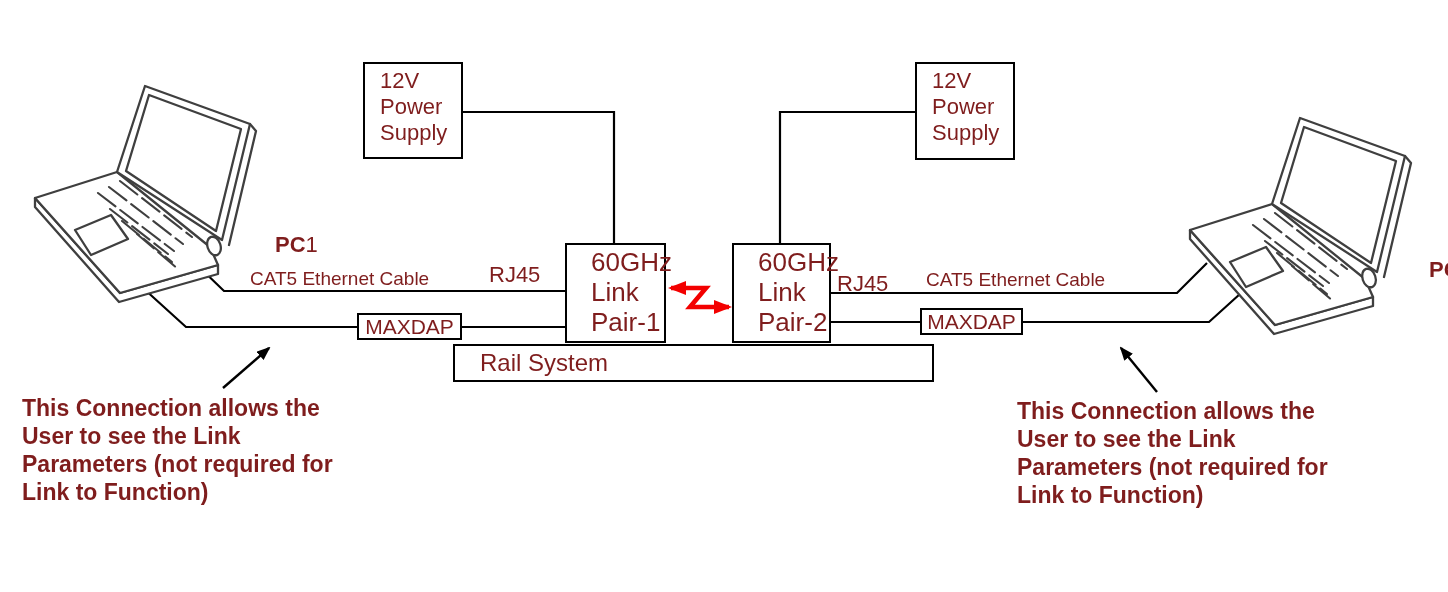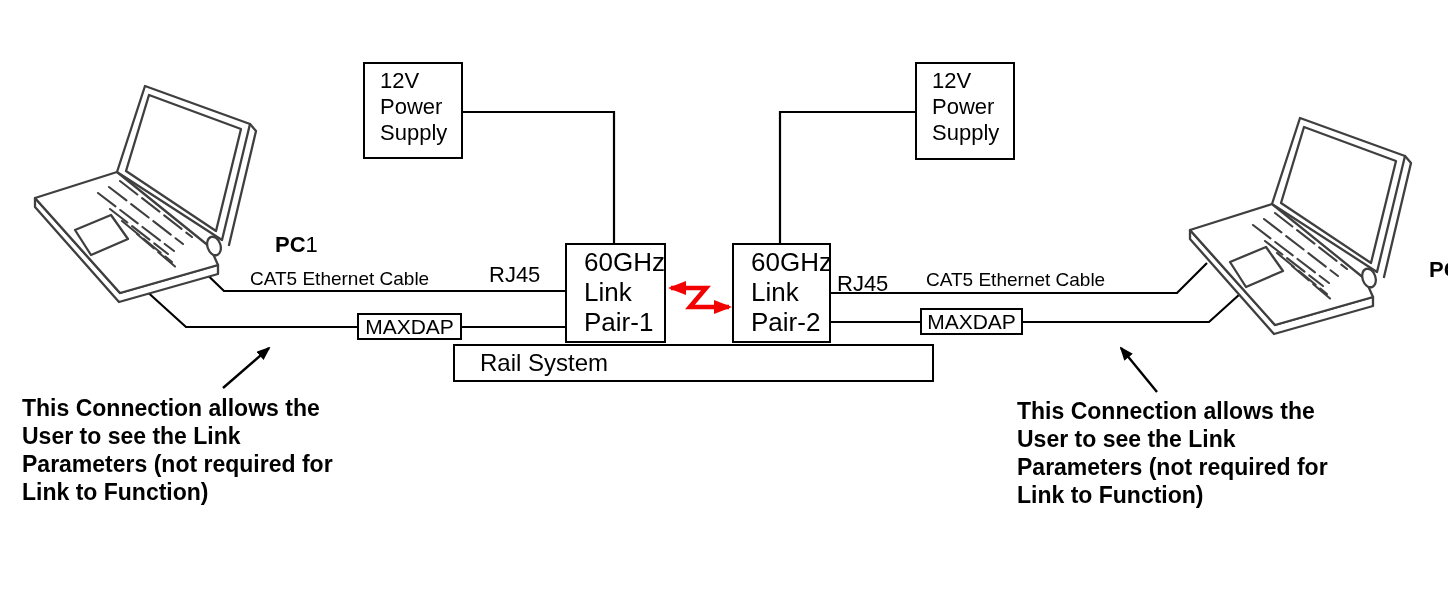--- a/index.html
+++ b/index.html
@@ -1,31 +1,31 @@
 <!DOCTYPE html>
 <html><head>
 <meta charset="utf-8">
 <style>
   html,body{margin:0;padding:0;background:#fff;}
   .canvas{
     position:relative;width:1448px;height:592px;background:#fff;
-    font-family:"Liberation Sans",sans-serif;color:#000000;overflow:hidden;
+    font-family:"Liberation Sans",sans-serif;color:#7f1d1d;overflow:hidden;
     --wireless:#f30000;--line:#000000;--laptop:#3f3f3f;
   }
   svg.art{position:absolute;left:0;top:0;}
   .wire{stroke:var(--line);stroke-width:2.2;fill:none;}
   .notearrow{stroke:var(--line);stroke-width:2.4;fill:none;}
   .box{
     position:absolute;box-sizing:border-box;border:2px solid #000;background:#fff;
     white-space:pre-line;
   }
   #ps1,#ps2{width:100px;font-size:22px;line-height:26px;padding:4px 0 0 15px;}
   #ps1{left:363px;top:62px;height:97px;}
   #ps2{left:915px;top:62px;height:98px;}
-  #lp1,#lp2{font-size:26px;line-height:30px;padding:2px 0 0 17px;}
+  #lp1,#lp2{font-size:26px;line-height:30px;padding:2px 0 0 24px;}
   #lp1{left:565px;top:243px;width:101px;height:100px;}
   #lp2{left:732px;top:243px;width:99px;height:100px;}
   #rail{left:453px;top:344px;width:481px;height:38px;display:flex;align-items:center;
         padding-left:25px;font-size:24px;}
   #md1,#md2{display:flex;justify-content:center;font-size:21px;}
   #md1{left:357px;top:313px;width:105px;height:27px;}
   #md2{left:920px;top:308px;width:103px;height:27px;}
   .lbl{position:absolute;white-space:nowrap;}
   #cat5l{left:250px;top:268px;font-size:19px;}
   #rj45l{left:489px;top:262px;font-size:22px;}

